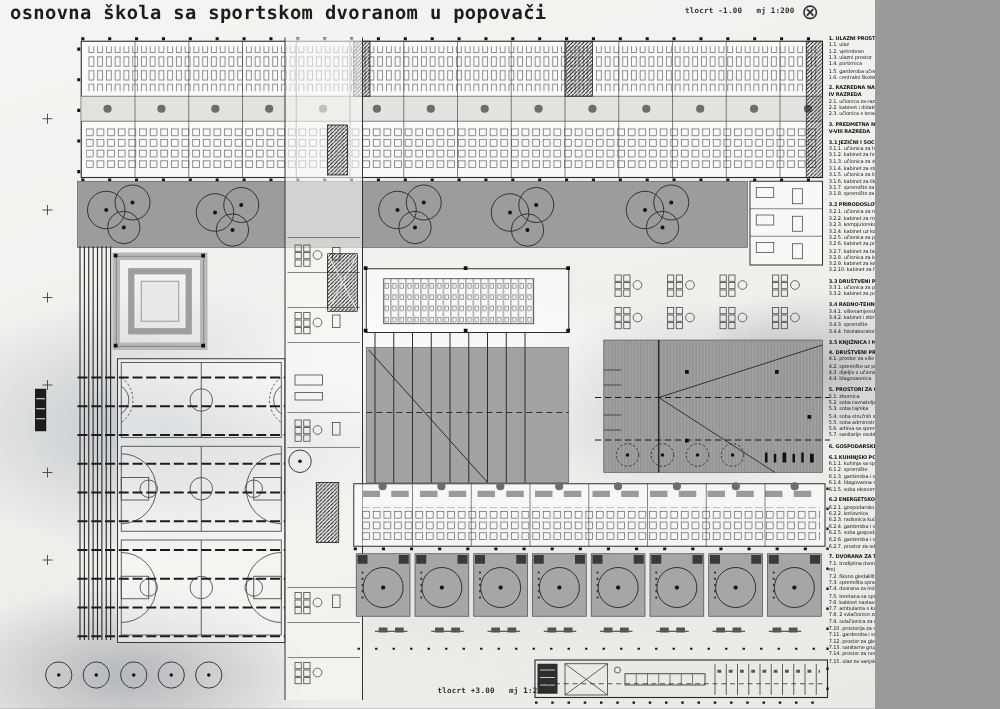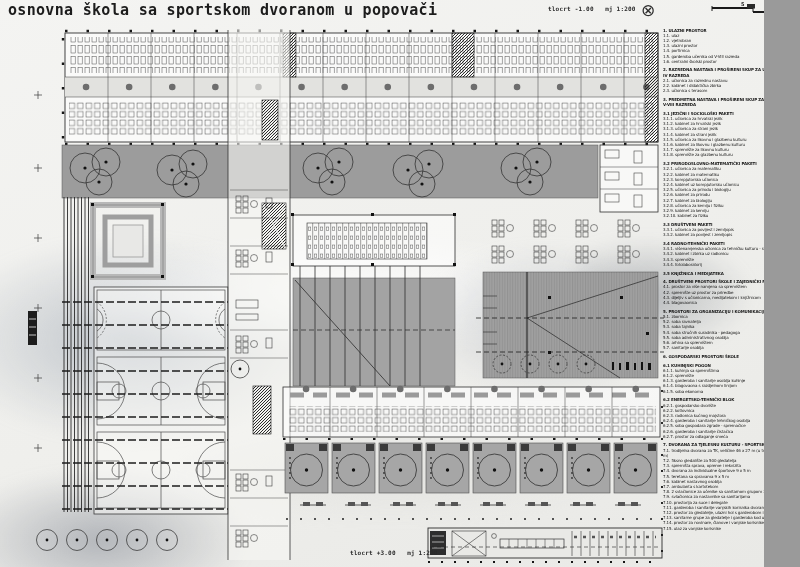--- a/index.html
+++ b/index.html
@@ -1,16 +1,16 @@
 <!DOCTYPE html>
 <html><head>
 <meta charset="utf-8">
 <style>
   html,body{margin:0;padding:0;background:#9a9a9a;}
-  .sheet{position:relative;width:764px;height:567px;overflow:hidden;
+  .sheet{position:relative;width:700px;height:567px;overflow:hidden;
          background:linear-gradient(160deg,#f4f4f2 0%,#efefec 55%,#e9e9e6 100%);
          font-family:"DejaVu Sans",sans-serif;color:#1a1a1a;}
   .blob{position:absolute;filter:blur(7px);pointer-events:none;}
   .b1{left:-30px;top:235px;width:360px;height:210px;background:radial-gradient(ellipse at 45% 50%,rgba(148,158,172,.55),rgba(148,158,172,0) 70%);}
   .b2{left:60px;top:235px;width:560px;height:120px;background:radial-gradient(ellipse at 50% 50%,rgba(255,255,255,.85),rgba(255,255,255,0) 75%);}
   .b3{left:420px;top:245px;width:250px;height:150px;background:radial-gradient(ellipse at 50% 50%,rgba(175,180,188,.55),rgba(175,180,188,0) 72%);}
   .b4{left:575px;top:235px;width:180px;height:120px;background:radial-gradient(ellipse at 40% 50%,rgba(130,136,144,.5),rgba(130,136,144,0) 70%);}
   .b5{left:-50px;top:470px;width:300px;height:140px;background:radial-gradient(ellipse at 50% 50%,rgba(120,126,138,.5),rgba(120,126,138,0) 72%);}
   .b6{left:180px;top:430px;width:420px;height:90px;background:radial-gradient(ellipse at 50% 50%,rgba(225,225,222,.8),rgba(225,225,222,0) 75%);}
   svg.plan{position:absolute;left:0;top:0;}

